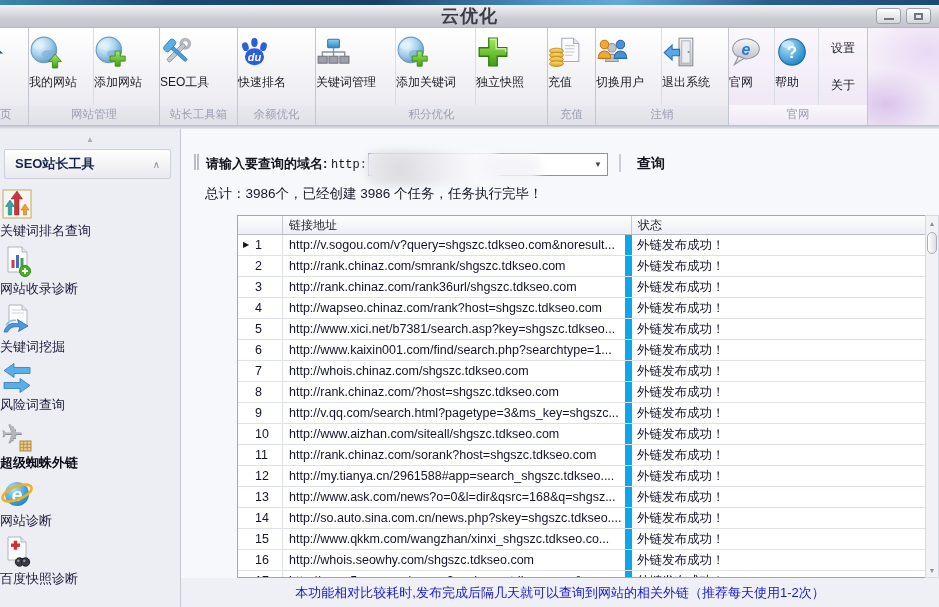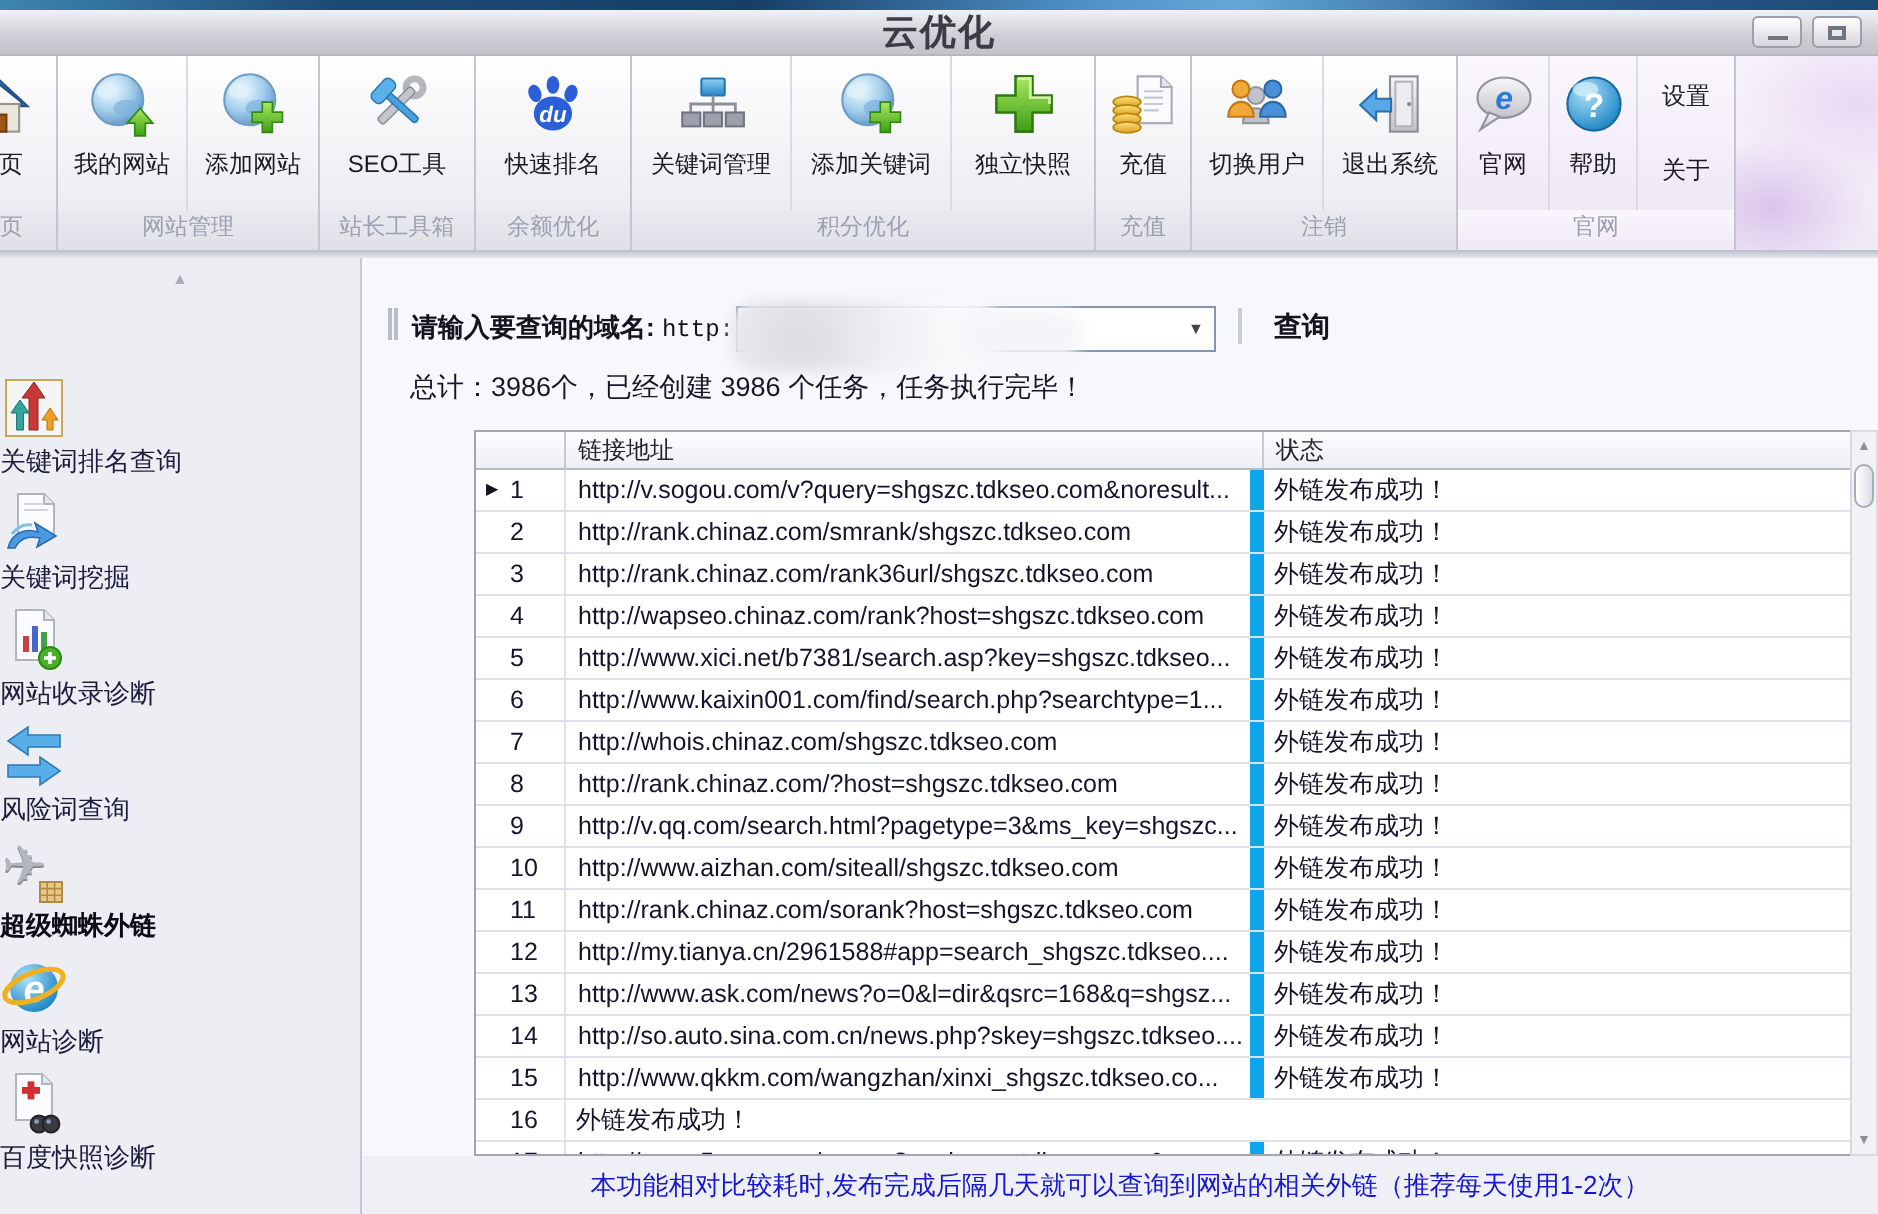--- a/index.html
+++ b/index.html
@@ -19,21 +19,21 @@
   .winbtns { position:absolute; right:8px; top:3px; display:flex; gap:5px; }
   .wbtn { width:25px; height:16px; border:1px solid #9aa0ad; border-radius:3px;
     background:linear-gradient(#ffffff,#d6d6dc); display:flex; align-items:center; justify-content:center; }
   .wbtn .bar { width:10px; height:2px; background:#6f7680; margin-top:6px; }
   .wbtn .box { width:9px; height:7px; border:2px solid #6f7680; }
   
   .ribbon { position:absolute; top:28px; left:0; width:939px; height:97px; display:flex;
     background:linear-gradient(#ffffff,#eeeef3 70%,#e6e6ed); }
   .rgroup { display:flex; flex-direction:column; border-right:1px solid #c3c6d1; position:relative; }
   .rbtns { flex:1; display:flex; }
-  .rbtn { display:flex; flex-direction:column; align-items:center; padding-top:7px; border-right:1px solid #dadce4; }
+  .rbtn { display:flex; flex-direction:column; padding-top:7px; border-right:1px solid #dadce4; }
   .rbtn:last-child { border-right:none; }
   .rbtn .ric { width:34px; height:34px; }
   .rbtn .rlabel { margin-top:5px; font-size:12px; color:#1c1c24; white-space:nowrap; }
   .glabel { height:20px; font-size:11.5px; color:#9ba0b2; text-align:center; line-height:18px;
     background:linear-gradient(#e9e9ef,#e0e0e8); white-space:nowrap; }
   .g-home { width:29px; overflow:hidden; }
   .g-home .rbtn, .g-home .glabel { width:58px; margin-left:-29px; }
   .stackbtns { width:48px; display:flex; flex-direction:column; align-items:center; justify-content:center; gap:16px; }
   .minibtn { font-size:12px; color:#1c1c24; padding:2px 4px; white-space:nowrap; }
   .g-tint .rbtns, .g-tint .glabel { background:linear-gradient(#faf7fc,#efe8f5); }
@@ -332,54 +332,58 @@
   </div>
 
   <div class="rgroup r-deco"></div>
 </div>
 <div class="ribbon-border"></div>
 
 <div class="content">
 
   <div class="sidebar">
     <div class="sb-scrollup">▲</div>
+    <div class="sb-header">
+      <span class="sb-title">SEO站长工具</span>
+      <span class="chev">∧</span>
+    </div>
     <div class="sb-items">
 
       <div class="s-item">
         <svg class="sic" viewBox="0 0 34 34">
           <rect x="3" y="3" width="28" height="28" fill="#f5f5f5" stroke="#c8a858"></rect>
           <path d="M17 4 l5.5 8 h-3.5 v16 h-4.5 V12 h-3.5 Z" fill="#c83838" stroke="#8c2424" stroke-width=".5"></path>
           <path d="M10 13 l4.5 6.5 h-2.8 v8.5 h-3.4 v-8.5 H5.5 Z" fill="#2fa8a0" stroke="#1d6f6a" stroke-width=".5"></path>
           <path d="M25 17 l4 6 h-2.5 v5 h-3 v-5 H21 Z" fill="#f0a020" stroke="#b07210" stroke-width=".5"></path>
         </svg>
         <span class="slabel">关键词排名查询</span>
-      </div>
-
-      <div class="s-item">
-        <svg class="sic" viewBox="0 0 34 34">
-          <path d="M9 2h13l5 5v16H9z" fill="#fcfcfe" stroke="#b0b4bc"></path>
-          <path d="M22 2v5h5" fill="#e4e8ee" stroke="#b0b4bc"></path>
-          <path d="M12 7h9M12 10h12" stroke="#d0d4dc" stroke-width="1"></path>
-          <path d="M4 29 c2-8 9-10 15-8 l-1.5-4.5 L28 23 l-9.5 5.5 1.5-4.5 c-6-1-10 0-12.5 5z" fill="#4a9ae0" stroke="#2a6ab0" stroke-width=".8"></path>
-          <path d="M6 22 c3-4 7-5 10-4.5" fill="none" stroke="#7fc0ee" stroke-width="1.5"></path>
-        </svg>
-        <span class="slabel">关键词挖掘</span>
       </div>
 
       <div class="s-item">
         <svg class="sic" viewBox="0 0 34 34">
           <path d="M8 2h14l5 5v20H8z" fill="#fcfcfe" stroke="#b0b4bc"></path>
           <path d="M22 2v5h5" fill="#e4e8ee" stroke="#b0b4bc"></path>
           <rect x="11.5" y="15" width="3" height="8" fill="#c84040"></rect>
           <rect x="16" y="10" width="3" height="13" fill="#4868c8"></rect>
           <rect x="20.5" y="13" width="3" height="10" fill="#48a048"></rect>
           <circle cx="25" cy="26" r="5.5" fill="#48b028" stroke="#2e8a12"></circle>
           <path d="M25 23v6M22 26h6" stroke="#fff" stroke-width="1.8"></path>
         </svg>
         <span class="slabel">网站收录诊断</span>
+      </div>
+
+      <div class="s-item">
+        <svg class="sic" viewBox="0 0 34 34">
+          <path d="M9 2h13l5 5v16H9z" fill="#fcfcfe" stroke="#b0b4bc"></path>
+          <path d="M22 2v5h5" fill="#e4e8ee" stroke="#b0b4bc"></path>
+          <path d="M12 7h9M12 10h12" stroke="#d0d4dc" stroke-width="1"></path>
+          <path d="M4 29 c2-8 9-10 15-8 l-1.5-4.5 L28 23 l-9.5 5.5 1.5-4.5 c-6-1-10 0-12.5 5z" fill="#4a9ae0" stroke="#2a6ab0" stroke-width=".8"></path>
+          <path d="M6 22 c3-4 7-5 10-4.5" fill="none" stroke="#7fc0ee" stroke-width="1.5"></path>
+        </svg>
+        <span class="slabel">关键词挖掘</span>
       </div>
 
       <div class="s-item">
         <svg class="sic" viewBox="0 0 34 34">
           <path d="M4 9.5 L14 2.5 v4 h16 v6 h-16 v4 Z" fill="#5aaee8" stroke="#2f7ab8" stroke-width=".8"></path>
           <path d="M30 24.5 L20 17.5 v4 H4 v6 h16 v4 Z" fill="#5aaee8" stroke="#2f7ab8" stroke-width=".8"></path>
         </svg>
         <span class="slabel">风险词查询</span>
       </div>
 
@@ -529,20 +533,21 @@
   </div>
 
   <div class="trow">
     <div class="tc c-num"><span class="marker"></span><span class="nval">15</span></div>
     <div class="tc c-url">http://www.qkkm.com/wangzhan/xinxi_shgszc.tdkseo.co...</div>
     <div class="tc c-status">外链发布成功！</div>
   </div>
 
   <div class="trow">
     <div class="tc c-num"><span class="marker"></span><span class="nval">16</span></div>
+    <div class="tc c-url">http://whois.seowhy.com/shgszc.tdkseo.com</div>
     <div class="tc c-status">外链发布成功！</div>
   </div>
 
   <div class="trow">
     <div class="tc c-num"><span class="marker"></span><span class="nval">17</span></div>
     <div class="tc c-url">http://www.5c.com.cn/s.aspx?q=shgszc.tdkseo.com&amp;on=a...</div>
     <div class="tc c-status">外链发布成功！</div>
   </div>
 </div>
     </div>

